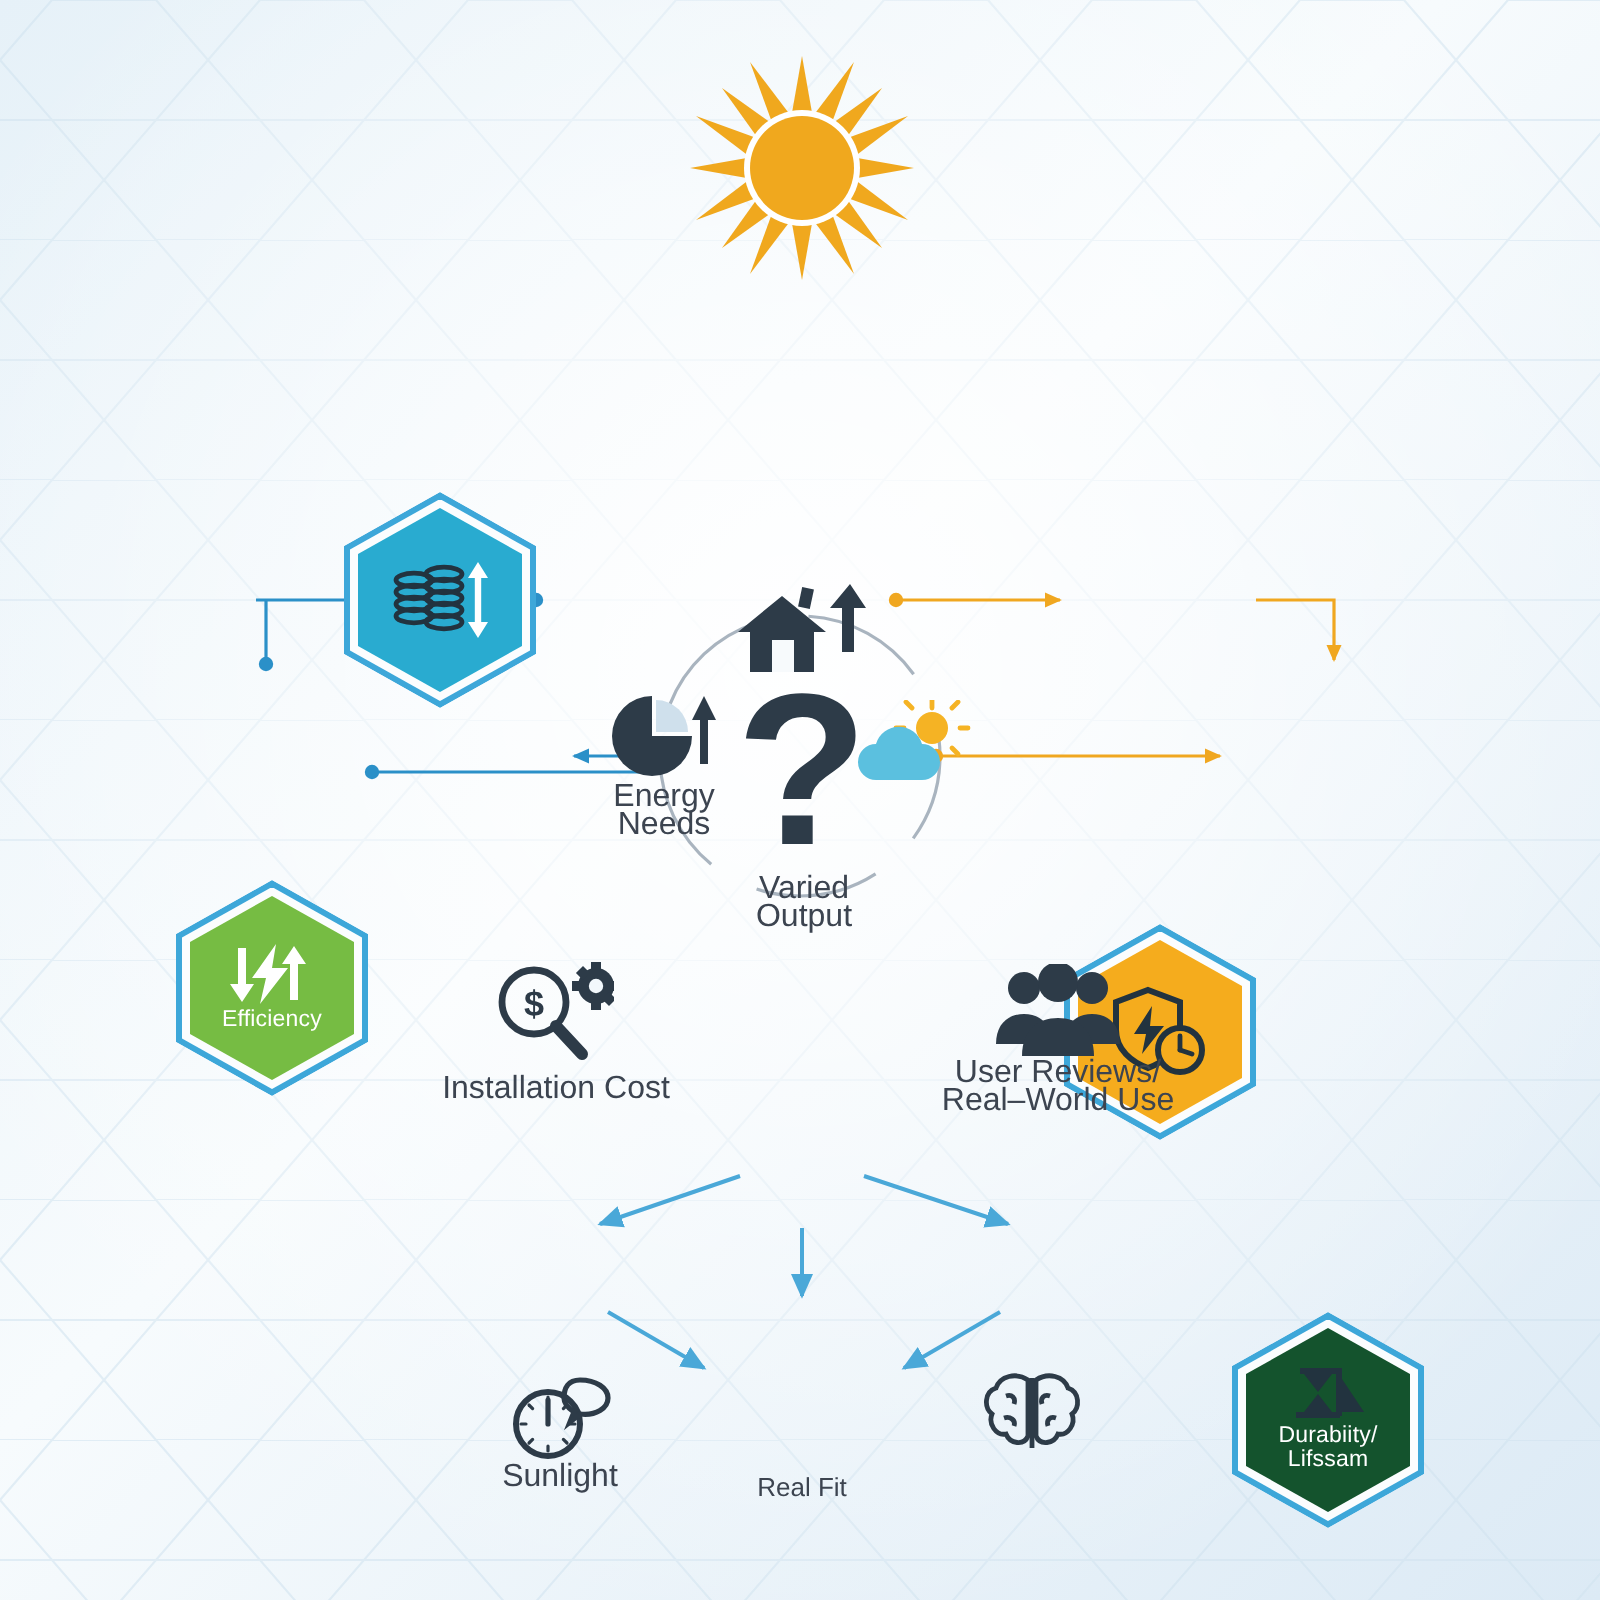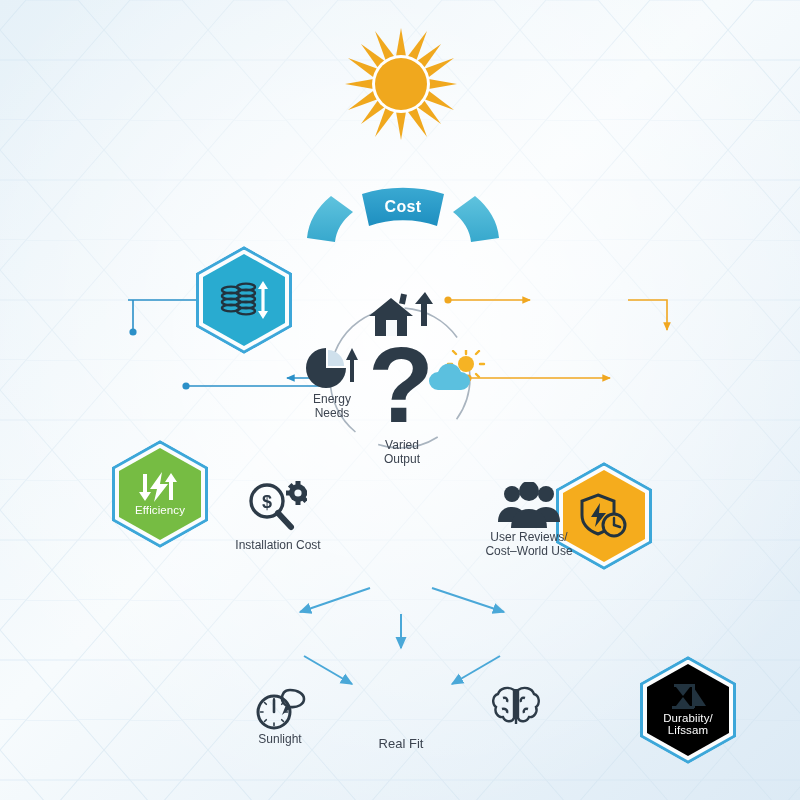--- a/index.html
+++ b/index.html
@@ -12,21 +12,20 @@
   #bg{position:absolute;inset:0;}
   #wires{position:absolute;inset:0;}
   .node{position:absolute;}
 
   
   .hex{
     position:relative;
     display:flex;align-items:center;justify-content:center;
     flex-direction:column;
     clip-path:polygon(50% 0%,100% 25%,100% 75%,50% 100%,0% 75%,0% 25%);
-    margin-left:24px;
   }
   .hex-outer{
     position:absolute;left:0;top:0;width:100%;height:100%;
     clip-path:polygon(50% 0%,100% 25%,100% 75%,50% 100%,0% 75%,0% 25%);
   }
   .hex-mid{
     position:absolute;
     clip-path:polygon(50% 0%,100% 25%,100% 75%,50% 100%,0% 75%,0% 25%);
     background:#fbfdfe;
   }
@@ -36,21 +35,21 @@
     display:flex;align-items:center;justify-content:center;flex-direction:column;
   }
   .hexlabel{
     color:#ffffff;font-size:11.5px;line-height:12.5px;text-align:center;
     margin-top:2px;letter-spacing:.1px;
   }
 
   
   .cap{
     position:absolute;text-align:center;color:#3c4450;
-    font-size:12px;line-height:14px;white-space:pre-line;
+    font-size:16px;line-height:14px;white-space:pre-line;
   }
   .cap.lg{font-size:13px;line-height:16px;}
 
   
   #cost-banner{position:absolute;left:305px;top:182px;width:196px;height:62px;}
   #cost-text{
     position:absolute;left:0;top:16px;width:196px;text-align:center;
     color:#ffffff;font-size:16px;font-weight:bold;letter-spacing:.3px;
   }
 </style>
@@ -149,41 +148,20 @@
           <polygon points="30,109 52,80 42,76"></polygon>
           <polygon points="109,82 80,60 76,70"></polygon>
           <polygon points="3,30 32,52 36,42"></polygon>
         </g>
         <circle cx="56" cy="56" r="29" fill="#ffffff"></circle>
         <circle cx="56" cy="56" r="26" fill="#f0a81e"></circle>
       </g>
     </svg>
   </div>
 
-  <div id="cost-banner">
-    <svg width="196" height="62" viewBox="0 0 196 62">
-      <defs>
-        <linearGradient id="segL" x1="0" y1="0" x2="0" y2="1">
-          <stop offset="0%" stop-color="#5fc3de"></stop>
-            <stop offset="100%" stop-color="#37a8cd"></stop>
-        </linearGradient>
-        <linearGradient id="segM" x1="0" y1="0" x2="0" y2="1">
-          <stop offset="0%" stop-color="#3aa9d2"></stop>
-            <stop offset="100%" stop-color="#1e8fc0"></stop>
-        </linearGradient>
-      </defs>
-
-      <path d="M2,58 A96,70 0 0 1 26,16 L48,32 A70,50 0 0 0 30,62 Z" transform="translate(0,-2)" fill="url(#segL)"></path>
-
-      <path d="M57,12 A92,60 0 0 1 139,12 L132,44 A66,40 0 0 0 64,44 Z" fill="url(#segM)"></path>
-
-      <path d="M170,16 A96,70 0 0 1 194,58 L166,62 A70,50 0 0 0 148,32 Z" transform="translate(0,-2)" fill="url(#segL)"></path>
-    </svg>
-    <div id="cost-text">Cost</div>
-  </div>
 
   <div class="node" style="left:367px;top:286px;">
     <svg width="70" height="52" viewBox="0 0 70 52">
       <g fill="#2d3b48">
         <path d="M24,12 L2,30 L8,30 L8,50 L40,50 L40,30 L46,30 L24,12 Z"></path>
         <rect x="19" y="34" width="11" height="16" fill="#f7fafc"></rect>
         <rect x="33" y="8" width="6" height="10" transform="rotate(12 36 13)"></rect>
         <path d="M58,6 L66,18 L60,18 L60,40 L54,40 L54,18 L48,18 Z"></path>
       </g>
     </svg>
@@ -278,21 +256,21 @@
           <line x1="36" y1="32" x2="36" y2="25"></line>
           <line x1="36" y1="32" x2="42" y2="34"></line>
         </g>
       </svg>
     </div>
   </div>
 
   <div class="node hex" style="left:616px;top:332px;width:96px;height:108px;">
     <div class="hex-outer" style="background:#3da7d9;"></div>
     <div class="hex-mid" style="left:3px;top:3.5px;width:90px;height:101px;"></div>
-    <div class="hex-fill" style="left:7px;top:8px;width:82px;height:92px;background:#000000;">
+    <div class="hex-fill" style="left:7px;top:8px;width:82px;height:92px;background:#14532d;">
       <svg width="40" height="26" viewBox="0 0 40 26">
         <g fill="#22333f">
           <rect x="6" y="0" width="18" height="3"></rect>
           <rect x="4" y="22" width="22" height="3"></rect>
           <path d="M8,3 L22,3 L15,12 Z"></path>
           <path d="M8,22 L22,22 L15,13 Z"></path>
           <path d="M26,4 L38,22 L26,22 Z"></path>
           <rect x="24" y="0" width="3" height="24"></rect>
         </g>
       </svg>
@@ -330,21 +308,21 @@
         <circle cx="14" cy="12" r="8"></circle>
         <path d="M0,40 C0,30 6,25 14,25 C22,25 28,30 28,40 Z"></path>
         <circle cx="48" cy="12" r="8"></circle>
         <path d="M34,40 C34,30 40,25 48,25 C56,25 62,30 62,40 Z"></path>
         <circle cx="31" cy="9" r="10"></circle>
         <path d="M13,46 C13,33 21,27 31,27 C41,27 49,33 49,46 Z"></path>
       </g>
     </svg>
   </div>
   <div class="cap" style="left:462px;top:530px;width:134px;">User Reviews/
-Cost–World Use</div>
+Real–World Use</div>
 
   <div class="cap lg" style="left:346px;top:736px;width:110px;">Real Fit</div>
 
   <div class="node" style="left:254px;top:686px;">
     <svg width="52" height="46" viewBox="0 0 52 46">
       <circle cx="20" cy="26" r="16" fill="none" stroke="#2d3b48" stroke-width="3"></circle>
       <line x1="20" y1="26" x2="20" y2="14" stroke="#2d3b48" stroke-width="2.6" stroke-linecap="round"></line>
       <g stroke="#2d3b48" stroke-width="1.6" stroke-linecap="round">
         <line x1="20" y1="12.5" x2="20" y2="15"></line>
           <line x1="20" y1="37" x2="20" y2="39.5"></line>

